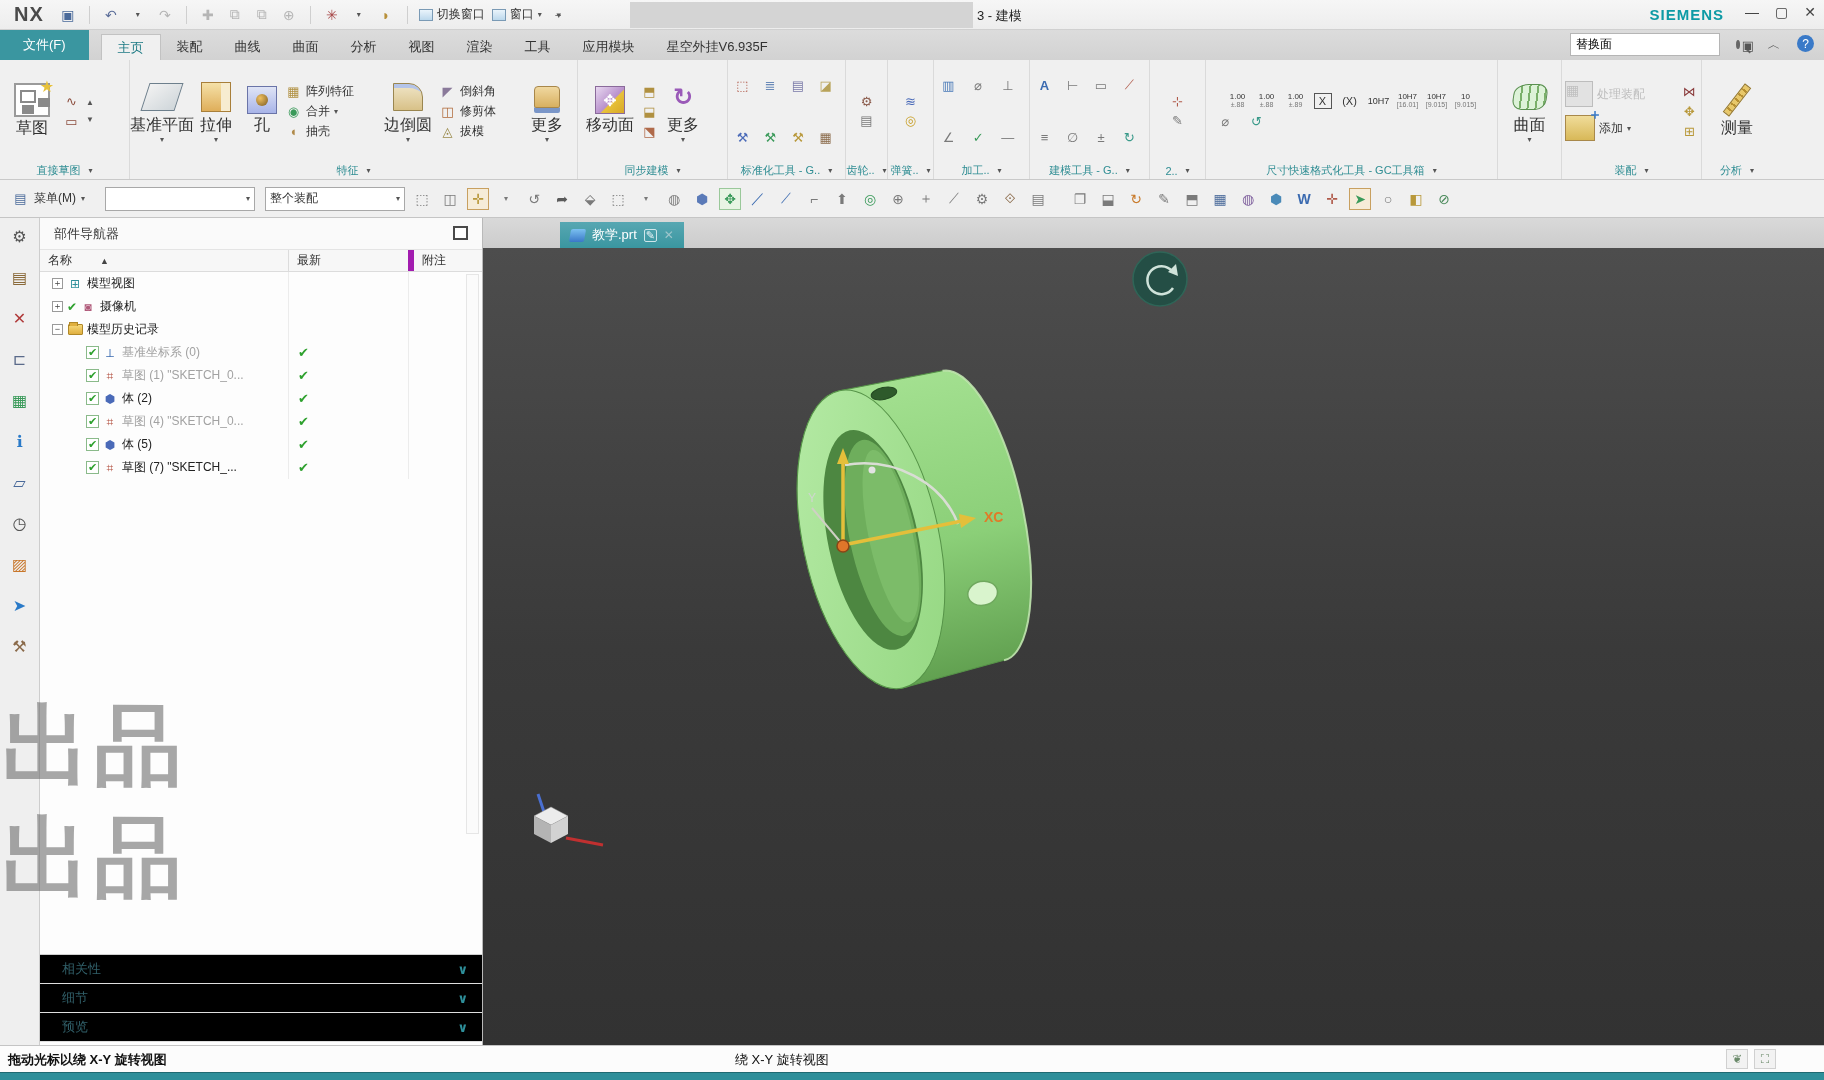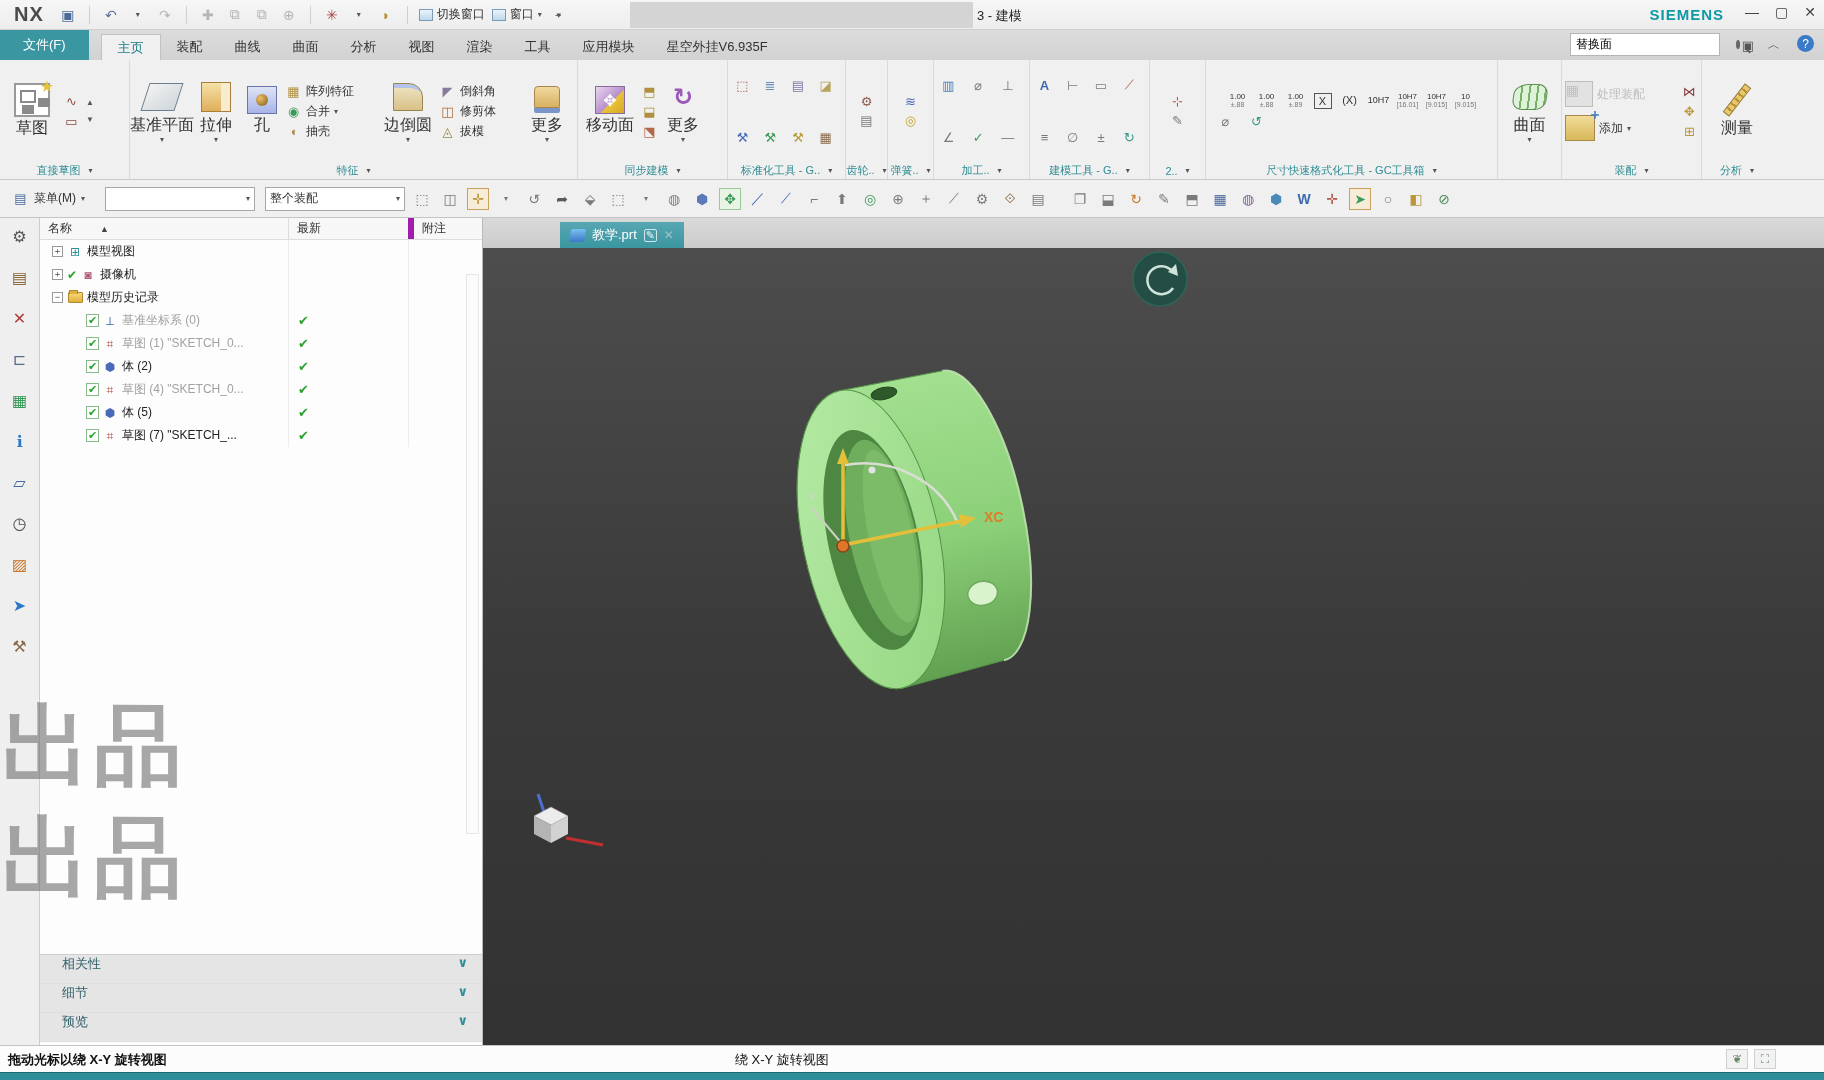--- a/index.html
+++ b/index.html
@@ -99,21 +99,21 @@
   .i-folder::before{content:"";position:absolute;left:0;top:-3px;width:7px;height:3px;background:#e0b040;border:1px solid #b08828;border-bottom:none;}
   .i-csys{color:#3a6ab0;}
   .i-sketch{color:#b04a3a;}
   .i-body{color:#4a6ab8;}
   .tlabel.gray{color:#a2a2a2;}
   .tlatest{position:absolute;left:258px;color:#2ea12e;font-size:13px;}
   .vline1{position:absolute;left:248px;top:0;bottom:0;width:1px;background:#ececec;}
   .vline2{position:absolute;left:368px;top:0;bottom:0;width:1px;background:#ececec;}
   .navscroll{position:absolute;right:3px;top:56px;width:13px;height:560px;background:#fbfbfb;border:1px solid #e6e6e6;}
   .npanels{position:absolute;left:0;bottom:3px;width:100%;border-top:1px solid #cfcfcf;}
-  .npanel{height:29px;display:flex;align-items:flex-start;justify-content:space-between;padding:0 14px 0 22px;font-size:13px;color:#31606a;border-bottom:1px solid #dedede;background:#e5e5e5;}
+  .npanel{height:29px;display:flex;align-items:center;justify-content:space-between;padding:0 14px 0 22px;font-size:13px;color:#31606a;border-bottom:1px solid #dedede;background:#000000;}
   .npanel .chev{color:#2e8f9a;font-size:13px;font-weight:bold;}
   
   #watermark{position:absolute;left:2px;top:472px;width:195px;z-index:30;pointer-events:none;color:rgba(110,110,110,.6);font-weight:bold;font-size:88px;line-height:112px;letter-spacing:4px;white-space:nowrap;}
   
   #viewport{position:absolute;left:483px;top:0;width:1341px;height:827px;}
   .vtabbar{height:30px;background:linear-gradient(#d9d9d9,#cccccc);display:flex;align-items:flex-end;position:relative;}
   .vtab{margin-left:77px;height:26px;background:linear-gradient(#57a7b2,#3a96a0);color:#fff;display:flex;align-items:center;gap:7px;padding:0 10px;font-size:13px;}
   .vtab .ti{width:15px;height:13px;background:linear-gradient(#7ac0f0,#3a78c8);border-radius:2px;transform:skewX(-10deg);}
   .vtab .ed{font-size:11px;color:#e8f4f6;border:1px solid #cfe6ea;width:13px;height:13px;display:flex;align-items:center;justify-content:center;border-radius:2px;}
   .vtab .cl{color:#9fc6cc;font-size:12px;}
@@ -381,21 +381,21 @@
       <span class="si" style="color:#7a7a7a;">✎</span>
     </div>
     <div class="rgl">
         <span>2..</span>
         <span class="dn">▾</span>
       </div>
   </div>
 
   <div class="rgroup" style="width:292px;">
     <div class="rgc" style="flex-direction:column;align-items:stretch;gap:4px;justify-content:center;">
-      <div style="display:flex;gap:7px;justify-content:center;">
+      <div style="display:flex;gap:7px;justify-content:center;align-items:center;">
         <span class="gctxt"><span>1.00</span><small>±.88</small></span>
         <span class="gctxt"><span>1.00</span><small>±.88</small></span>
         <span class="gctxt"><span>1.00</span><small>±.89</small></span>
         <span class="gctxt" style="border:1px solid #555;font-size:11px;line-height:14px;width:18px;"><span>X</span></span>
         <span class="gctxt" style="font-size:11px;line-height:14px;"><span>(X)</span></span>
         <span class="gctxt" style="font-size:9px;line-height:14px;"><span>10H7</span></span>
         <span class="gctxt"><span>10H7</span><small>[16.01]</small></span>
         <span class="gctxt"><span>10H7</span><small>[9.015]</small></span>
         <span class="gctxt"><span>10</span><small>[9.015]</small></span>
       </div>
@@ -530,20 +530,24 @@
     <span class="ls" style="color:#3a9a5a;">▦</span>
     <span class="ls" style="color:#2a7ac8;">ℹ</span>
     <span class="ls" style="color:#4a6a9a;">▱</span>
     <span class="ls" style="color:#555;">◷</span>
     <span class="ls" style="color:#c8762a;">▨</span>
     <span class="ls" style="color:#2a7ac8;">➤</span>
     <span class="ls" style="color:#8a6a4a;">⚒</span>
   </div>
 
   <div id="navigator">
+    <div class="navtitle">
+      <span>部件导航器</span>
+      <span class="navpop" style="right:14px;position:absolute;"></span>
+    </div>
     <div class="nhead">
       <div class="nh nh1">
           <span>名称</span>
           <span class="sort">▲</span>
         </div>
       <div class="nh nh2">
           <span>最新</span>
         </div>
       <div class="nh nh3">
           <span>附注</span>

